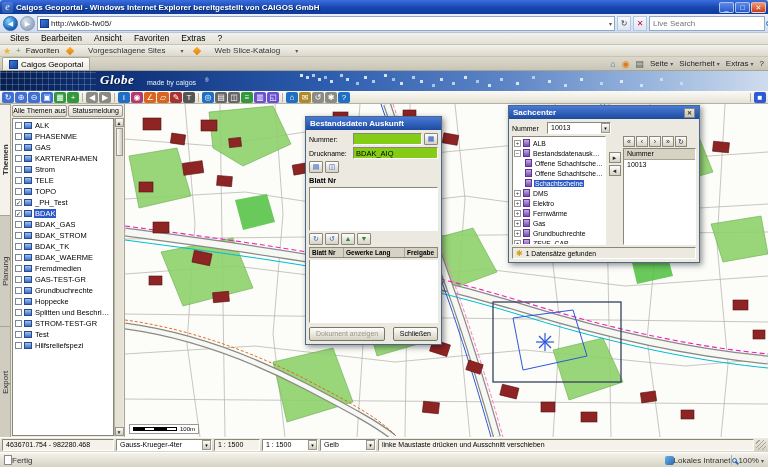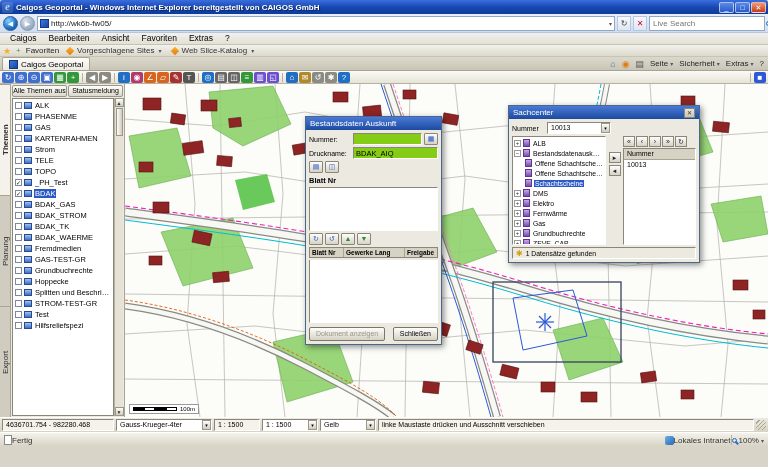--- a/index.html
+++ b/index.html
@@ -22,21 +22,21 @@
 .searchbox{width:116px;display:flex;align-items:center;height:15px;background:#fff;border:1px solid #8fa8c8;padding:0 3px;gap:3px;flex:none}
 .searchbox input{flex:1;border:0;outline:0;font:8px "Liberation Sans",sans-serif;color:#999;background:transparent}
 .mag{width:5px;height:5px;border:1.5px solid #1f6fc4;border-radius:50%;position:relative;flex:none}
 .mag::after{content:"";position:absolute;width:4px;height:1.5px;background:#1f6fc4;transform:rotate(45deg);right:-3px;bottom:-2px}
 .menubar{height:12px;background:linear-gradient(180deg,#f2f1ec,#e2dfd4);display:flex;align-items:center;padding:0 4px;border-bottom:1px solid #c8c4b4}
 .mi{padding:0 6px;font-size:8.5px;line-height:11px}
 .favbar{height:12px;background:linear-gradient(180deg,#f2f1ec,#dcd9cc);display:flex;align-items:center;padding:0 3px;gap:5px;border-bottom:1px solid #c8c4b4}
 .star{color:#f0b429;font-size:9px;line-height:10px}
 .starplus{color:#4a9a3a;font-size:8px;line-height:10px}
 .favlabel{font-size:8px;color:#222}
-.favitem{display:flex;align-items:center;gap:4px;font-size:8px;color:#333;padding:4px 3px}
+.favitem{display:flex;align-items:center;gap:15px;font-size:8px;color:#333;padding:4px 3px}
 .diamond{width:6px;height:6px;background:linear-gradient(135deg,#ffb02a,#e07b10);transform:rotate(45deg);flex:none}
 .caret{font-size:6px;color:#555}
 .tabrow{height:14px;background:linear-gradient(180deg,#dcd9cc,#c9c5b6);display:flex;align-items:flex-end;padding:0 2px;border-bottom:1px solid #a8a494}
 .tab{display:flex;align-items:center;gap:3px;background:linear-gradient(180deg,#fdfdfb,#ece9e0);border:1px solid #a8a494;border-bottom:0;height:13px;padding:0 6px;font-size:8px;border-radius:2px 2px 0 0;max-width:120px;white-space:nowrap}
 .cmds{margin-left:auto;display:flex;align-items:center;gap:6px;height:13px;padding-right:2px}
 .cmd{display:flex;align-items:center;gap:2px;font-size:8px;color:#223}
 .cmdicon{font-size:9px;line-height:10px}
 .cmdicon.home{color:#2a6ab0}.cmdicon.feeds{color:#e07b10}.cmdicon.print{color:#555}
 
 .banner{height:20px;position:relative;background:linear-gradient(90deg,#081f4e 0%,#11357e 18%,#2c5cae 42%,#5d85c6 66%,#9db9de 86%,#cfdcee 100%);overflow:hidden}
@@ -72,21 +72,21 @@
 .sbtn.down{margin-top:auto}
 .mapwrap{flex:1;position:relative;background:#fcfcf9;overflow:hidden}
 .mapwrap svg{position:absolute;inset:0;width:100%;height:100%}
 .scalebar{position:absolute;left:4px;bottom:3px;background:rgba(255,255,255,.95);border:1px solid #999;padding:1px 3px;display:flex;align-items:center;gap:3px}
 .segs{display:flex}
 .seg{width:11px;height:4px;border:1px solid #000}
 .seg:nth-child(odd){background:#000}.seg:nth-child(even){background:#fff}
 .sblabel{font-size:6px}
 
 .dlg{position:absolute;background:#ece9e0;border:1px solid #4a668a;box-shadow:2px 2px 6px rgba(0,0,0,.45);display:flex;flex-direction:column;z-index:5}
-.dlg-title{height:13px;background:linear-gradient(180deg,#4a7ad8,#1c4a9e);color:#fff;font-weight:normal;font-size:8px;line-height:12px;padding:0 4px;display:flex;align-items:center;flex:none}
+.dlg-title{height:13px;background:linear-gradient(180deg,#4a7ad8,#1c4a9e);color:#fff;font-weight:bold;font-size:8px;line-height:12px;padding:0 4px;display:flex;align-items:center;flex:none}
 .dlg-close{margin-left:auto;width:11px;height:10px;background:linear-gradient(180deg,#e8e6de,#c8c4b4);border:1px solid #8a8678;color:#333;font-size:6px;line-height:8px;text-align:center}
 .dlg-body{flex:1;padding:3px;display:flex;flex-direction:column;gap:2px;min-height:0}
 .frow{display:flex;align-items:center;gap:2px}
 .flabel{width:42px;font-size:7px;flex:none}
 .finput{flex:1;height:12px;min-width:0;background:#84cc16;border:1px solid;border-color:#8a8678 #fff #fff #8a8678;font:7.5px "Liberation Sans",sans-serif;padding:0 2px;outline:0}
 .ibtn{width:14px;height:12px;background:linear-gradient(180deg,#fdfdfb,#d6d2c4);border:1px solid #8a8678;border-radius:1px;font-size:7px;line-height:10px;text-align:center;color:#2b59c8;flex:none}
 .ibtn.green{color:#2f8a2f}
 .dsection{font-size:7.5px;font-weight:bold;margin-top:1px}
 .dlist{background:#fff;border:1px solid;border-color:#8a8678 #fff #fff #8a8678;height:44px;flex:none}
 .dthead{display:flex;background:#d6d2c4;border:1px solid #8a8678;height:11px;flex:none}
@@ -154,21 +154,21 @@
     <span class="smallbtn">↻</span>
     <span class="smallbtn stop">✕</span>
     <div class="searchbox">
       <input placeholder="Live Search" style="">
       <span class="mag"></span>
     </div>
   </div>
 
   <div class="menubar">
 
-  <span class="mi"><span>Caigos</span></span>
+  <span class="mi"><span>Sites</span></span>
       <span class="mi"><span>Bearbeiten</span></span>
       <span class="mi"><span>Ansicht</span></span>
       <span class="mi"><span>Favoriten</span></span>
       <span class="mi"><span>Extras</span></span>
       <span class="mi"><span>?</span></span>
     </div>
 
   <div class="favbar">
     <span class="star">★</span>
     <span class="starplus">+</span>
@@ -209,20 +209,26 @@
         </span>
           <span class="cmd">
           <span>Extras</span>
           <span class="caret">▾</span>
         </span>
         </span>
       <span class="cmd">?</span>
     </div>
   </div>
 
+  <div class="banner">
+    <span class="pix"></span>
+    <span class="logo-main">Globe</span>
+    <span class="logo-sub">made by caigos</span>
+    <span class="logo-reg">®</span>
+  </div>
 
   <div class="toolbarrow">
 
   <span class="tbi" style="background: rgb(63, 111, 208);"><span>↻</span></span>
       <span class="tbi" style="background: rgb(63, 111, 208);"><span>⊕</span></span>
       <span class="tbi" style="background: rgb(63, 111, 208);"><span>⊖</span></span>
       <span class="tbi" style="background: rgb(63, 111, 208);"><span>▣</span></span>
       <span class="tbi" style="background: rgb(51, 151, 59);"><span>▦</span></span>
       <span class="tbi" style="background: rgb(51, 151, 59);"><span>+</span></span>
       <span class="tbi sep"><span></span></span>

